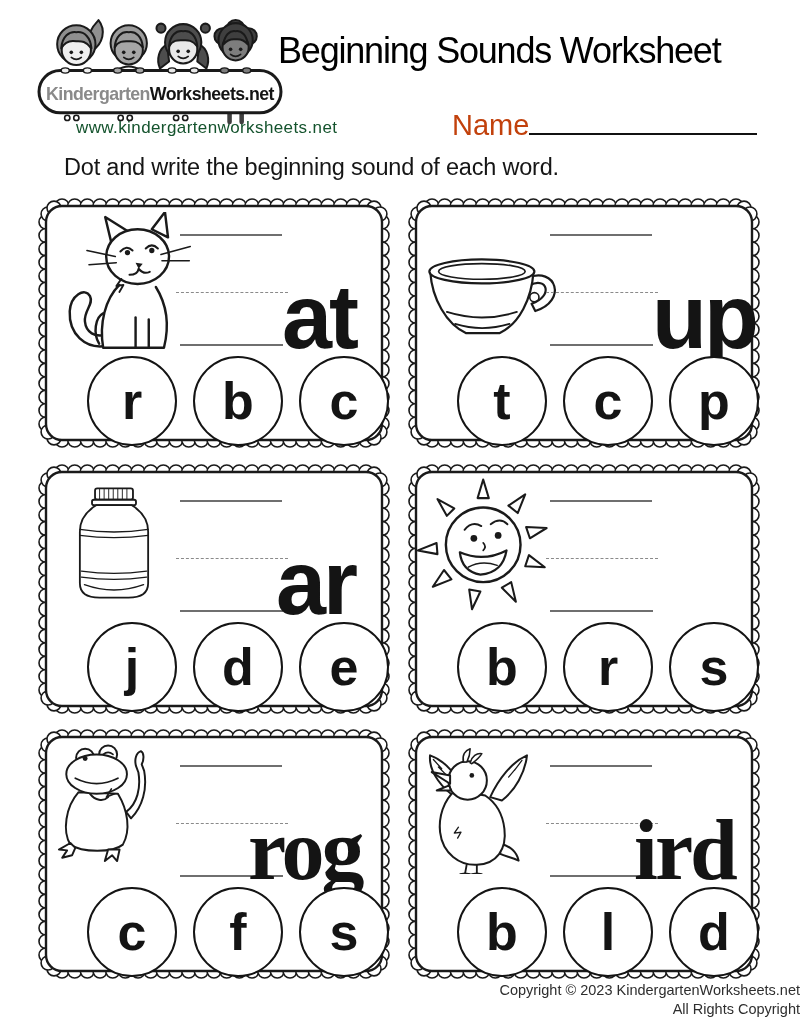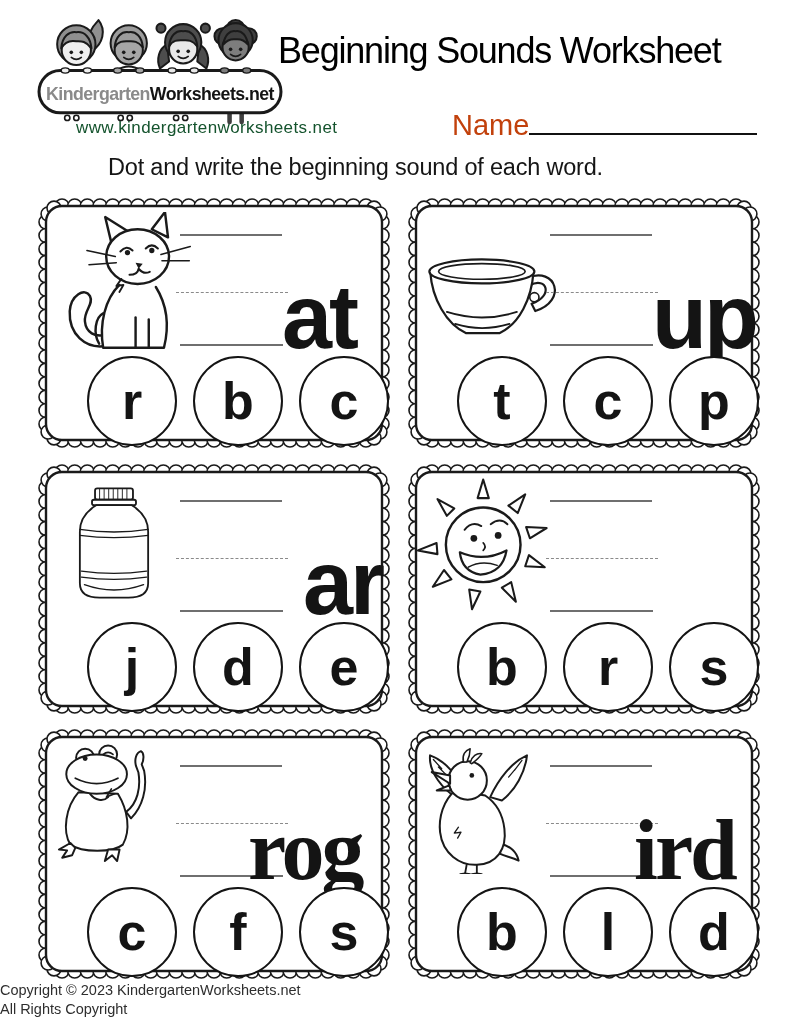--- a/index.html
+++ b/index.html
@@ -5,40 +5,40 @@
   html,body{margin:0;padding:0;}
   body{width:800px;height:1035px;background:#fff;font-family:"Liberation Sans",sans-serif;color:#1a1a1a;}
   .page{position:relative;width:800px;height:1035px;background:#fff;overflow:hidden;}
 
   
   .logo-wrap{position:absolute;left:36px;top:14px;width:248px;}
   .logo-url{position:absolute;left:32px;top:118px;font-size:17px;letter-spacing:.4px;color:#14532d;margin-left:44px;}
   .title{position:absolute;left:278px;top:30px;width:470px;font-size:36px;letter-spacing:-1.2px;color:#000000;white-space:nowrap;}
   .name-row{position:absolute;left:452px;top:104px;font-size:29px;color:#c2410c;}
   .name-line{display:inline-block;width:228px;border-bottom:2px solid #111;height:1em;vertical-align:baseline;}
-  .instruction{position:absolute;left:64px;top:154px;font-size:23.5px;color:#151515;letter-spacing:-.2px;white-space:nowrap;margin-left:44px;}
+  .instruction{position:absolute;left:64px;top:154px;font-size:23.5px;color:#151515;letter-spacing:-.2px;white-space:nowrap;}
 
   
   .card{position:absolute;width:352px;height:250px;}
   .card svg.scallop{position:absolute;left:0;top:0;width:352px;height:250px;}
   .pic{position:absolute;}
   .wl{position:absolute;height:0;border-top:2px solid #6f6f6f;}
   .wl-top{left:142px;top:36px;width:102px;}
   .wl-mid{left:138px;top:94px;width:112px;border-top:1.5px dashed #8a8a8a;}
   .wl-bot{left:142px;top:146px;width:103px;}
   .word{position:absolute;font-weight:bold;line-height:1;letter-spacing:-3px;color:#141414;white-space:nowrap;}
   .word2{top:74px;font-size:90px;}
   .word3{top:78px;font-size:86px;}
   .choices{position:absolute;left:49px;top:158px;display:flex;gap:16px;}
   .choice{width:86px;height:86px;border:2.5px solid #141414;border-radius:50%;background:#fff;
           display:flex;align-items:center;justify-content:center;
           font-size:52px;font-weight:bold;color:#141414;}
 
   
-  .footer-line{position:absolute;left:0;width:800px;text-align:left;color:#2e2e2e;}
+  .footer-line{position:absolute;left:0;width:800px;text-align:right;color:#2e2e2e;}
   .footer-copyright{top:982px;font-size:14.5px;}
   .footer-rights{top:1001px;font-size:14.5px;}
 </style>
 </head>
 <body>
 
 <div class="page">
 
   <div class="logo-wrap">
     <svg viewBox="0 0 246 112" width="248" height="113">
@@ -466,21 +466,21 @@
         <path d="M13,57 Q58,64 103,57" fill="none" stroke-width="1.8"></path>
         <path d="M13,65 Q58,71 103,65" fill="none" stroke-width="1.8"></path>
         <path d="M15,112 Q58,118 101,112" fill="none" stroke-width="1.8"></path>
         <path d="M15,120 Q58,126 101,120" fill="none" stroke-width="1.8"></path>
         <path d="M19,130 Q58,144 97,130" fill="none" stroke-width="1.8"></path>
       </g>
     </svg>
     <div class="wl wl-top"></div>
     <div class="wl wl-mid"></div>
     <div class="wl wl-bot"></div>
-    <div class="word word2" style="left:238px;margin-left:27px;">ar</div>
+    <div class="word word2" style="left:238px;">ar</div>
     <div class="choices">
       <div class="choice">j</div>
       <div class="choice">d</div>
       <div class="choice">e</div>
     </div>
   </div>
 
   <div class="card" style="left:408px;top:464px;">
     <svg class="scallop" viewBox="0 0 352 250">
         <circle cx="24.0" cy="8.0" r="7" fill="#fff" stroke="#1a1a1a" stroke-width="1.6"></circle>

